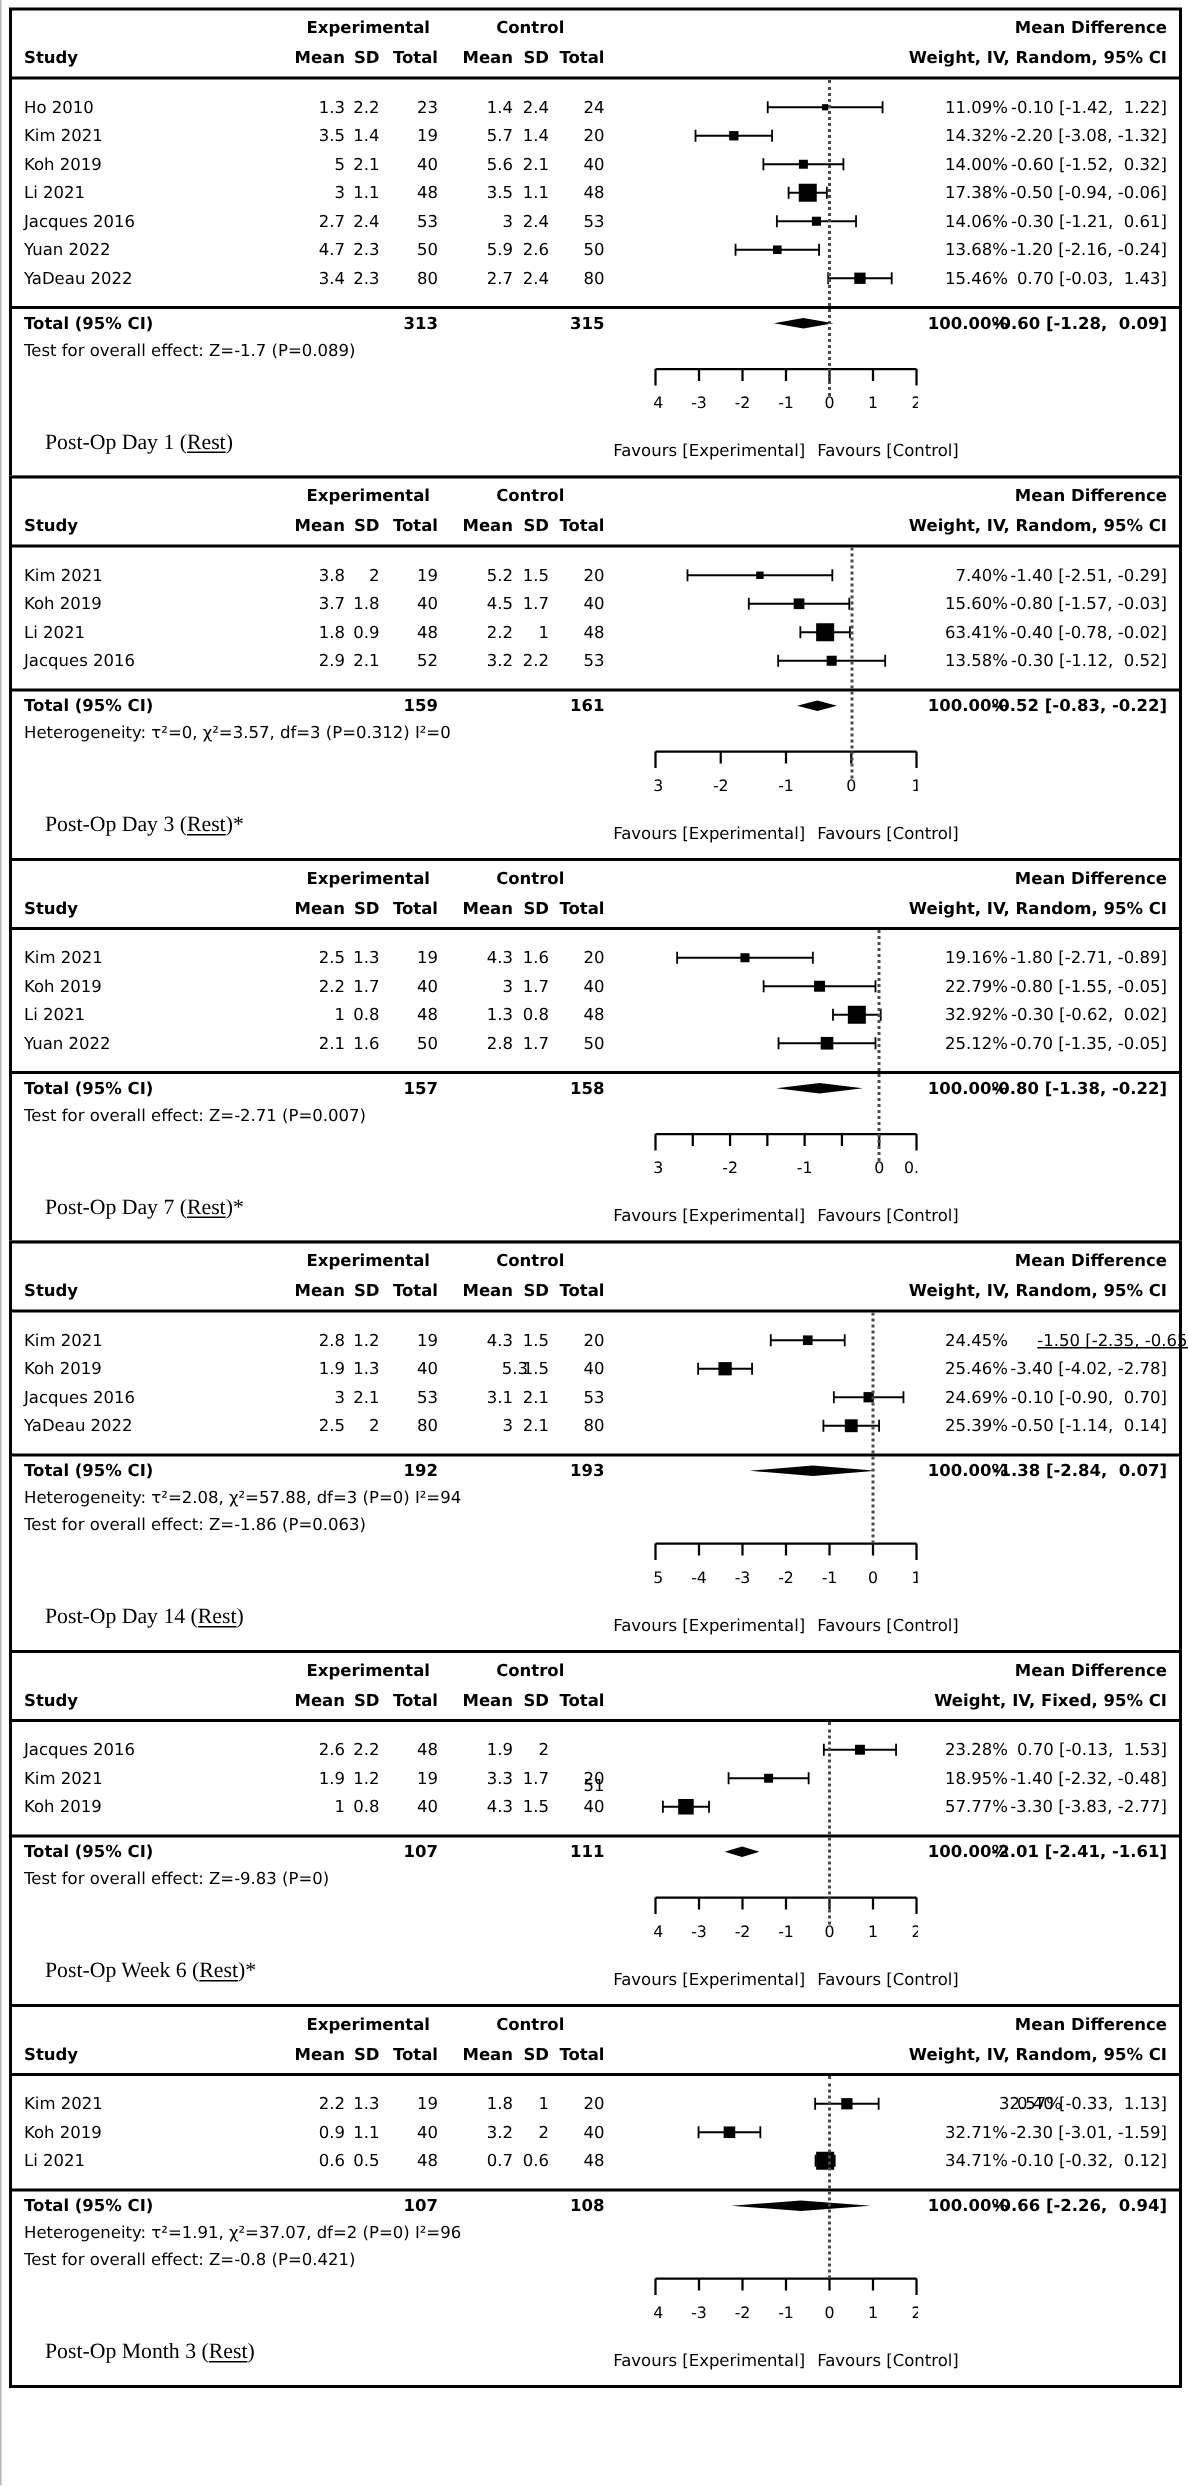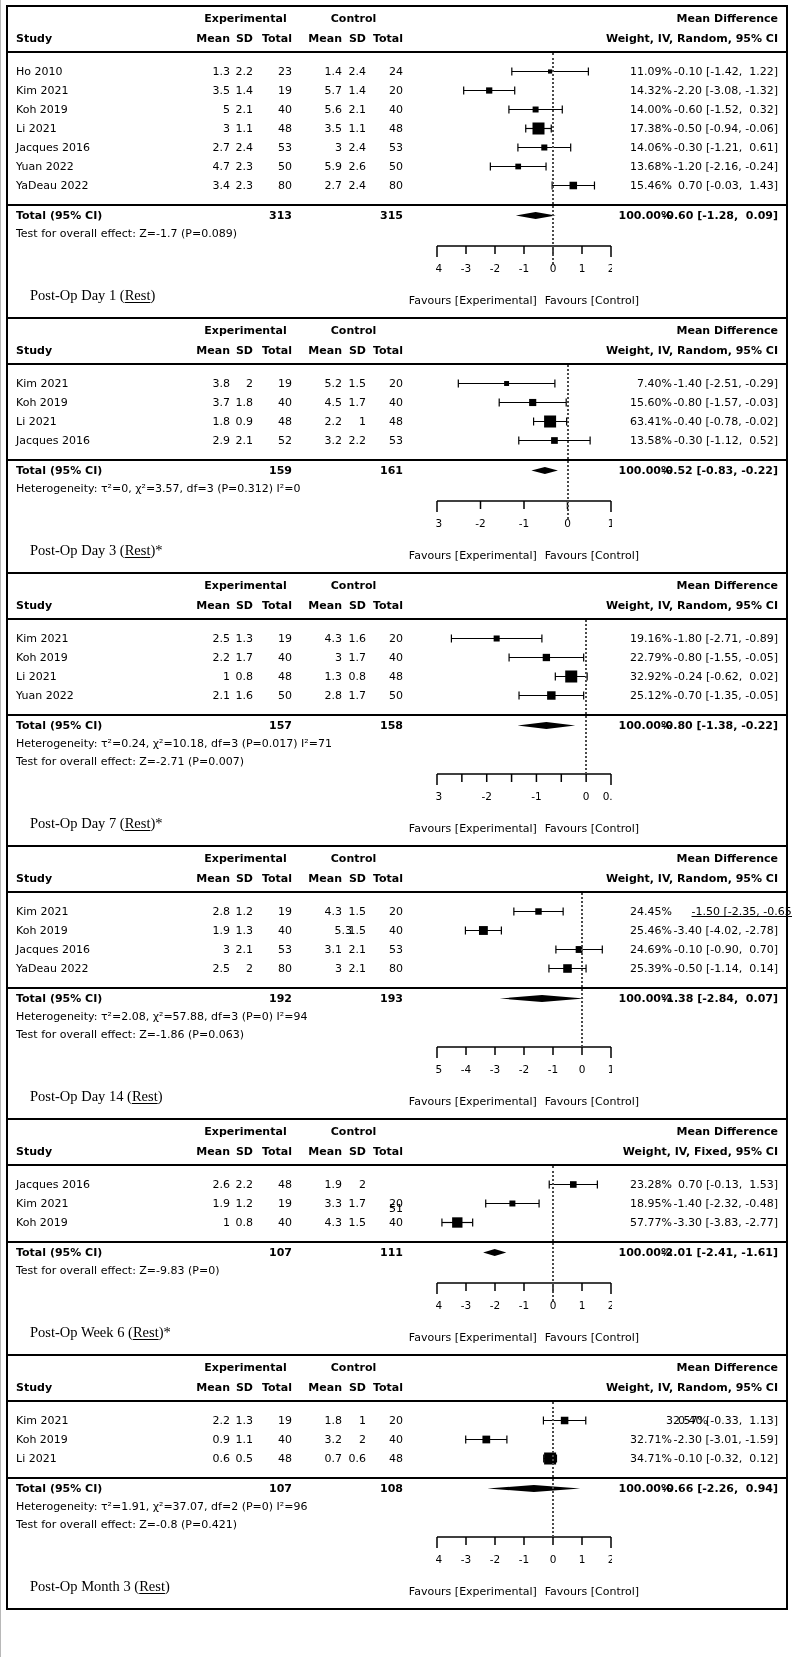--- a/index.html
+++ b/index.html
@@ -415,21 +415,21 @@
           </div>
           <div class="row">
             <span class="cell " style="left: 8px;">Li 2021</span>
             <span class="cell r " style="left: 182px; width: 40px;">1</span>
             <span class="cell r " style="left: 209px; width: 36px;">0.8</span>
             <span class="cell r " style="left: 244px; width: 40px;">48</span>
             <span class="cell r " style="left: 294px; width: 40px;">1.3</span>
             <span class="cell r " style="left: 322px; width: 36px;">0.8</span>
             <span class="cell r " style="left: 355px; width: 40px;">48</span>
             <span class="cell r " style="left: 604px; width: 60px;">32.92%</span>
-            <span class="cell r pre" style="left: 642px; width: 128px;">-0.24 [-0.62,  0.02]</span>
+            <span class="cell r pre" style="left: 642px; width: 128px;">-0.30 [-0.62,  0.02]</span>
             <div class="plotcell">
               <svg width="174" height="19">
                 <line x1="118.32" y1="9.5" x2="150.13714285714286" y2="9.5" stroke="#000" stroke-width="1.2"></line>
                 <line x1="118.32" y1="5.5" x2="118.32" y2="13.5" stroke="#000" stroke-width="1.2"></line>
                 <line x1="150.13714285714286" y1="5.5" x2="150.13714285714286" y2="13.5" stroke="#000" stroke-width="1.2"></line>
                 <rect x="128.22857142857143" y="3.5" width="12" height="12" fill="#000"></rect>
               </svg>
             </div>
           </div>
           <div class="row">
@@ -458,21 +458,20 @@
             <span class="cell r b" style="left: 234px; width: 50px;">157</span>
             <span class="cell r b" style="left: 345px; width: 50px;">158</span>
             <span class="cell r b" style="left: 600px; width: 64px;">100.00%</span>
             <span class="cell r b pre" style="left: 642px; width: 128px;">-0.80 [-1.38, -0.22]</span>
             <div class="plotcell">
               <svg width="174" height="19">
                 <polygon points="80.53714285714287,9.5 109.3714285714286,6 138.2057142857143,9.5 109.3714285714286,13" fill="#000"></polygon>
               </svg>
             </div>
           </div>
-          <div class="het hetx">Heterogeneity: τ²=0.24, χ²=10.18, df=3 (P=0.017) I²=71</div>
           <div class="ovr hetx">Test for overall effect: Z=-2.71 (P=0.007)</div>
           <div class="axiszone">
             <svg width="176" height="40" style="position: absolute; left: 428px; top: 0px;">
               <line x1="1" y1="3" x2="175" y2="3" stroke="#000" stroke-width="1.5"></line>
               <line x1="1" y1="3" x2="1" y2="14" stroke="#000" stroke-width="1.5"></line>
               <text x="1" y="29" text-anchor="middle" font-size="10.5" fill="#000">-3</text>
               <line x1="25.857142857142854" y1="3" x2="25.857142857142854" y2="11" stroke="#000" stroke-width="1.5"></line>
               <line x1="50.71428571428571" y1="3" x2="50.71428571428571" y2="11" stroke="#000" stroke-width="1.5"></line>
               <text x="50.71428571428571" y="29" text-anchor="middle" font-size="10.5" fill="#000">-2</text>
               <line x1="75.57142857142857" y1="3" x2="75.57142857142857" y2="11" stroke="#000" stroke-width="1.5"></line>

